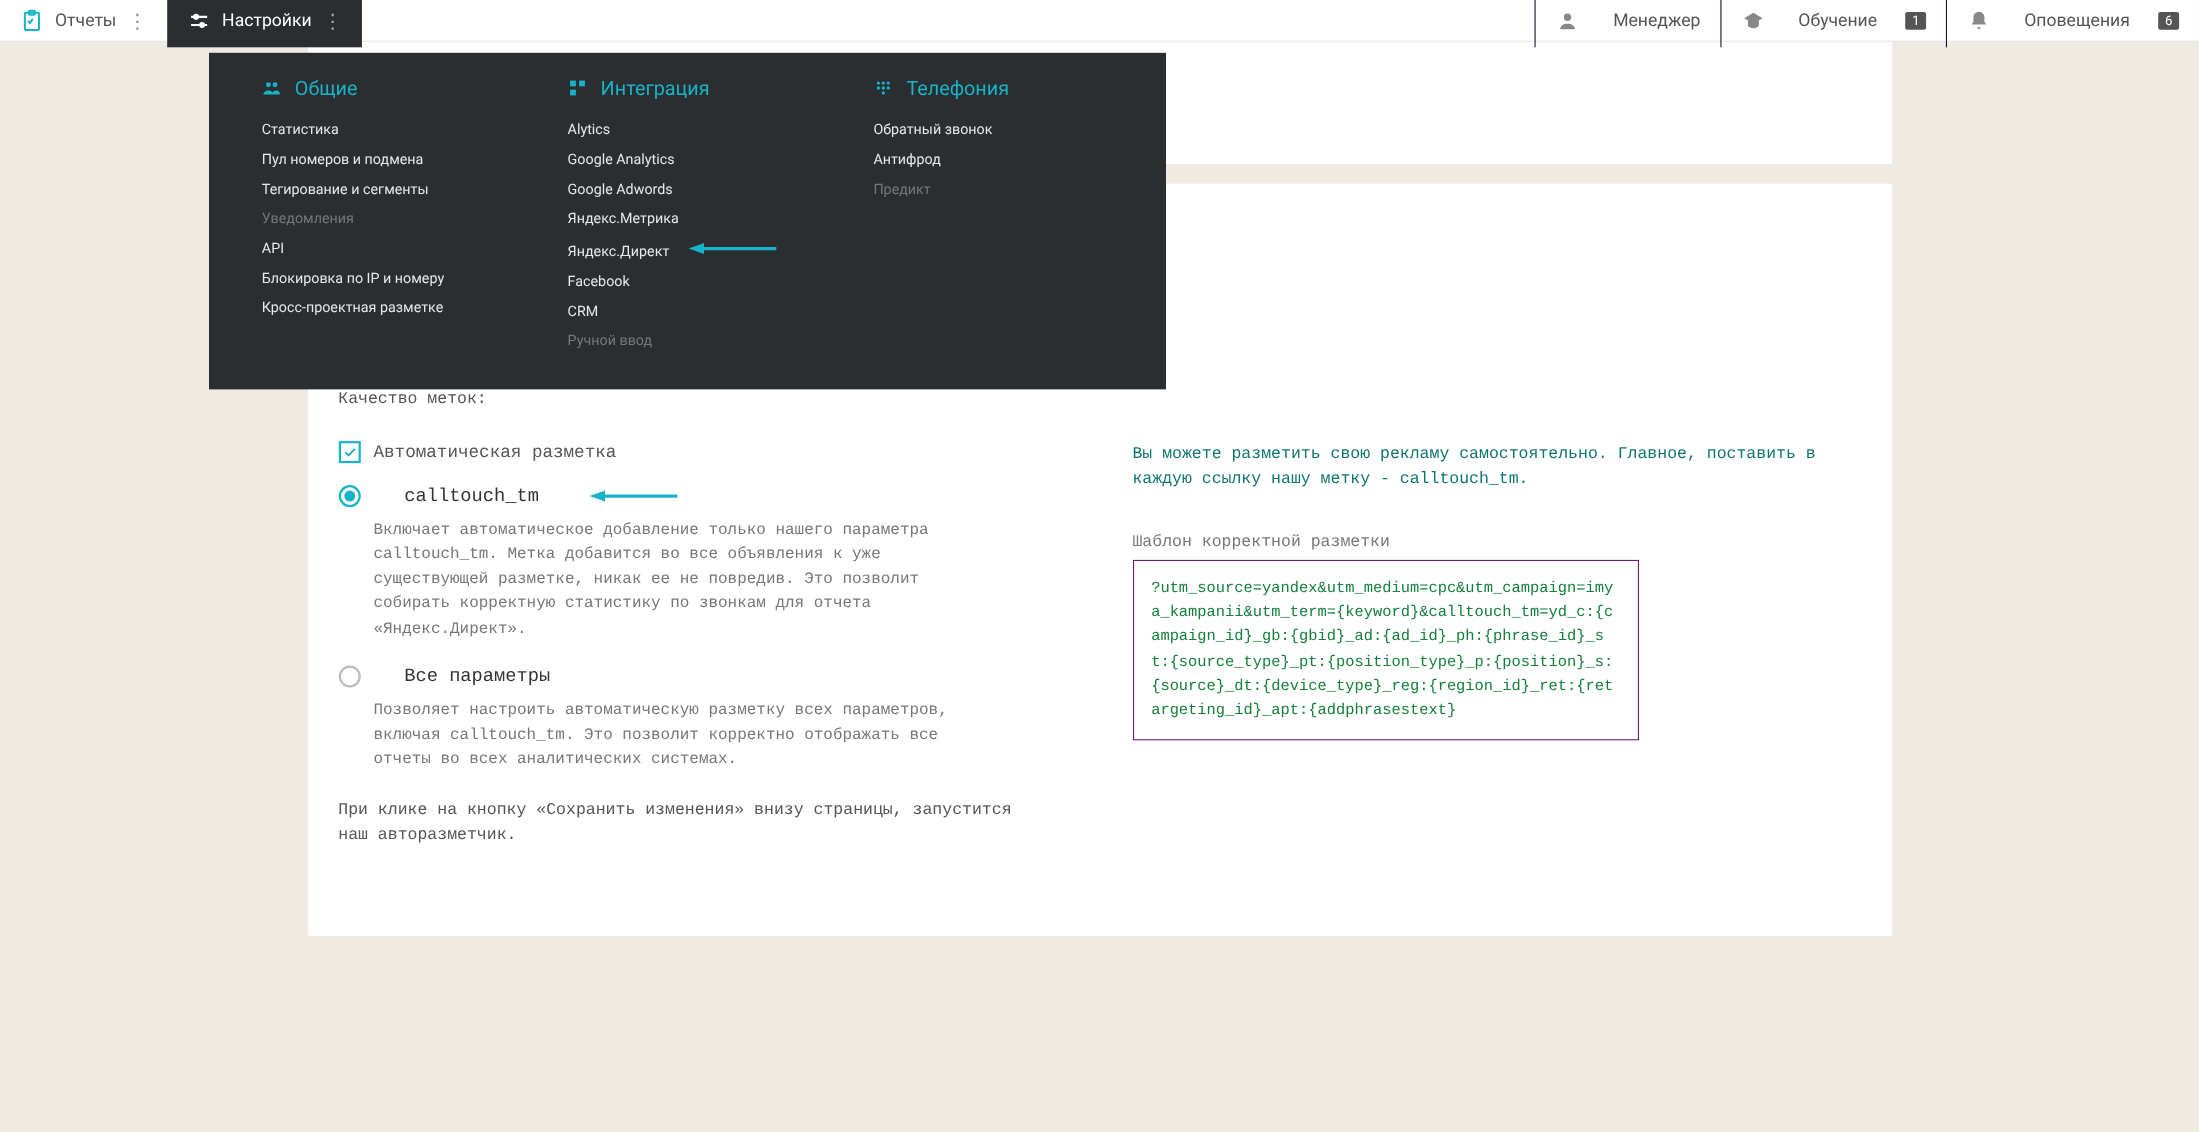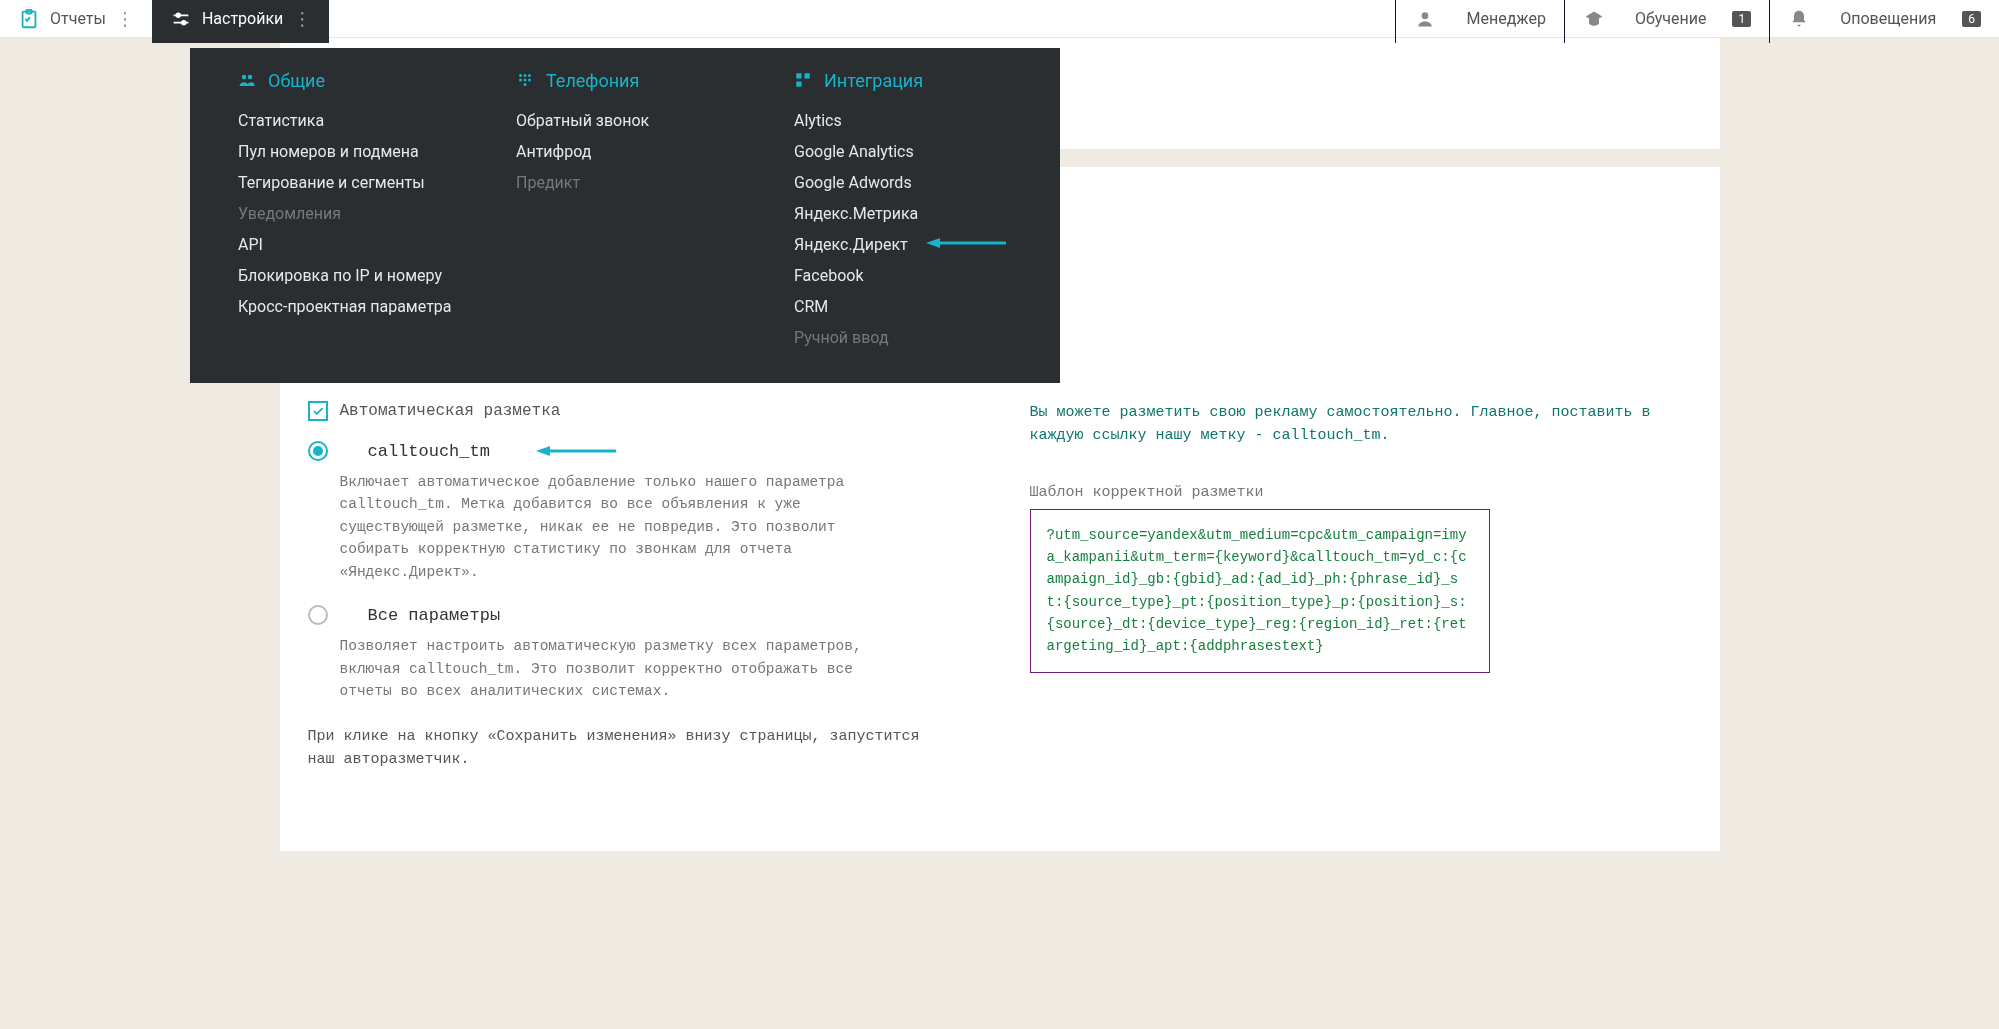--- a/index.html
+++ b/index.html
@@ -35,21 +35,21 @@
 .radio-label { font-size: 17px; color: #333; }
 .radio-desc { color: #777; line-height: 1.55; margin-left: 32px; font-size: 14.5px; max-width: 540px; }
 .footer-note { color: #555; line-height: 1.55; margin-top: 10px; max-width: 640px; }
 .right-text { color: #0f766e; line-height: 1.55; margin-bottom: 36px; }
 .template-label { color: #777; margin-bottom: 8px; font-size: 15px; }
 .template-box { border: 1px solid #701a75; padding: 14px 16px; color: #15803d; font-size: 14px; line-height: 1.6; word-break: break-all; max-width: 460px; }
 .dropdown { position: absolute; top: 48px; left: 190px; background: #2a2e30; color: #d9d9d9; display: flex; padding: 22px 30px 30px 30px; z-index: 100; min-width: 870px; gap: 24px; }
 .dropdown-col { flex: 1; padding: 0 18px; }
 .dropdown-header { color: #17b3c9; font-size: 18px; margin-bottom: 14px; display: flex; align-items: center; }
 .dropdown-header .hicon { width: 20px; height: 20px; margin-right: 10px; display: inline-flex; }
-.dropdown-item { padding: 6px 0; font-size: 16px; cursor: pointer; color: #e8e8e8; }
+.dropdown-item { padding: 6px 0; font-size: 13px; cursor: pointer; color: #e8e8e8; }
 .dropdown-item.disabled { color: #777; cursor: default; }
 .arrow-annot { display: inline-flex; align-items: center; margin-left: 18px; }
 .arrow-annot svg { display: block; }
 .page-outer { position: relative; }
 .top-shadow-area { padding: 0 40px; background: #f0ebe2; }
 .upper-box { background: #fff; padding: 18px 28px 24px 28px; margin-bottom: 0; }
 .container { max-width: 1520px; margin: 0 auto; }
 </style>
 </head>
 <body>
@@ -126,42 +126,21 @@
         </span>
         <span>Общие</span>
       </div>
       <div id="dd-col1">
           <div class="dropdown-item"><span>Статистика</span></div>
           <div class="dropdown-item"><span>Пул номеров и подмена</span></div>
           <div class="dropdown-item"><span>Тегирование и сегменты</span></div>
           <div class="dropdown-item disabled"><span>Уведомления</span></div>
           <div class="dropdown-item"><span>API</span></div>
           <div class="dropdown-item"><span>Блокировка по IP и номеру</span></div>
-          <div class="dropdown-item"><span>Кросс-проектная параметра</span></div>
-        </div>
-    </div>
-    <div class="dropdown-col">
-      <div class="dropdown-header">
-        <span class="hicon">
-          <svg viewBox="0 0 24 24" width="18" height="18" fill="#17b3c9">
-              <circle cx="6" cy="6" r="2"></circle>
-              <circle cx="12" cy="6" r="2"></circle>
-              <circle cx="18" cy="6" r="2"></circle>
-              <circle cx="6" cy="12" r="2"></circle>
-              <circle cx="12" cy="12" r="2"></circle>
-              <circle cx="18" cy="12" r="2"></circle>
-              <circle cx="12" cy="18" r="2"></circle>
-            </svg>
-        </span>
-        <span>Телефония</span>
-      </div>
-      <div id="dd-col3">
-          <div class="dropdown-item"><span>Обратный звонок</span></div>
-          <div class="dropdown-item"><span>Антифрод</span></div>
-          <div class="dropdown-item disabled"><span>Предикт</span></div>
+          <div class="dropdown-item"><span>Кросс-проектная разметке</span></div>
         </div>
     </div>
     <div class="dropdown-col">
       <div class="dropdown-header">
         <span class="hicon">
           <svg viewBox="0 0 24 24" width="18" height="18" fill="#17b3c9">
               <rect x="3" y="3" width="7" height="7"></rect>
               <rect x="14" y="3" width="7" height="7"></rect>
               <rect x="3" y="14" width="7" height="7"></rect>
             </svg>
@@ -175,20 +154,41 @@
           <div class="dropdown-item"><span>Яндекс.Метрика</span></div>
           <div class="dropdown-item"><span>Яндекс.Директ</span><span class="arrow-annot">
               <svg width="80" height="14">
                 <line x1="80" y1="7" x2="10" y2="7" stroke="#17b3c9" stroke-width="3"></line>
                 <polygon points="0,7 14,2 14,12" fill="#17b3c9"></polygon>
               </svg>
             </span></div>
           <div class="dropdown-item"><span>Facebook</span></div>
           <div class="dropdown-item"><span>CRM</span></div>
           <div class="dropdown-item disabled"><span>Ручной ввод</span></div>
+        </div>
+    </div>
+    <div class="dropdown-col">
+      <div class="dropdown-header">
+        <span class="hicon">
+          <svg viewBox="0 0 24 24" width="18" height="18" fill="#17b3c9">
+              <circle cx="6" cy="6" r="2"></circle>
+              <circle cx="12" cy="6" r="2"></circle>
+              <circle cx="18" cy="6" r="2"></circle>
+              <circle cx="6" cy="12" r="2"></circle>
+              <circle cx="12" cy="12" r="2"></circle>
+              <circle cx="18" cy="12" r="2"></circle>
+              <circle cx="12" cy="18" r="2"></circle>
+            </svg>
+        </span>
+        <span>Телефония</span>
+      </div>
+      <div id="dd-col3">
+          <div class="dropdown-item"><span>Обратный звонок</span></div>
+          <div class="dropdown-item"><span>Антифрод</span></div>
+          <div class="dropdown-item disabled"><span>Предикт</span></div>
         </div>
     </div>
   </div>
 
   <div class="container">
     <div class="top-shadow-area">
       <div class="upper-box">
         <div class="label-row">Уровень доступа</div>
         <button class="btn">Обновить</button>
         <button class="btn btn-secondary">&nbsp;</button>

